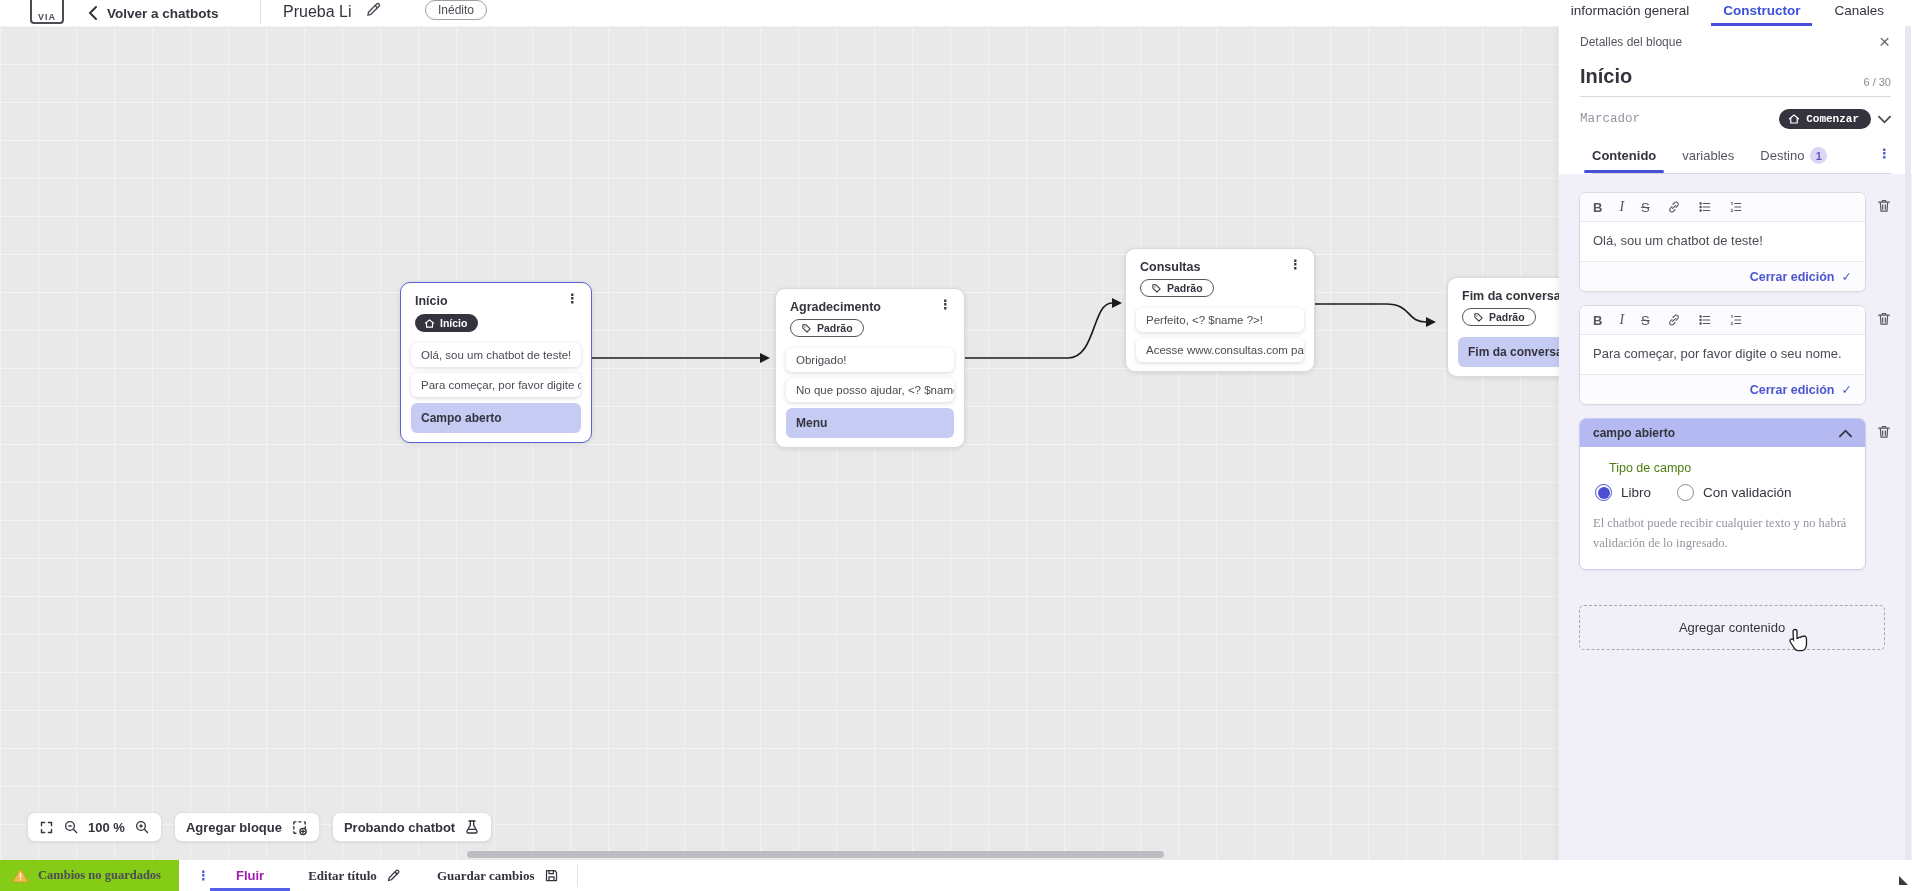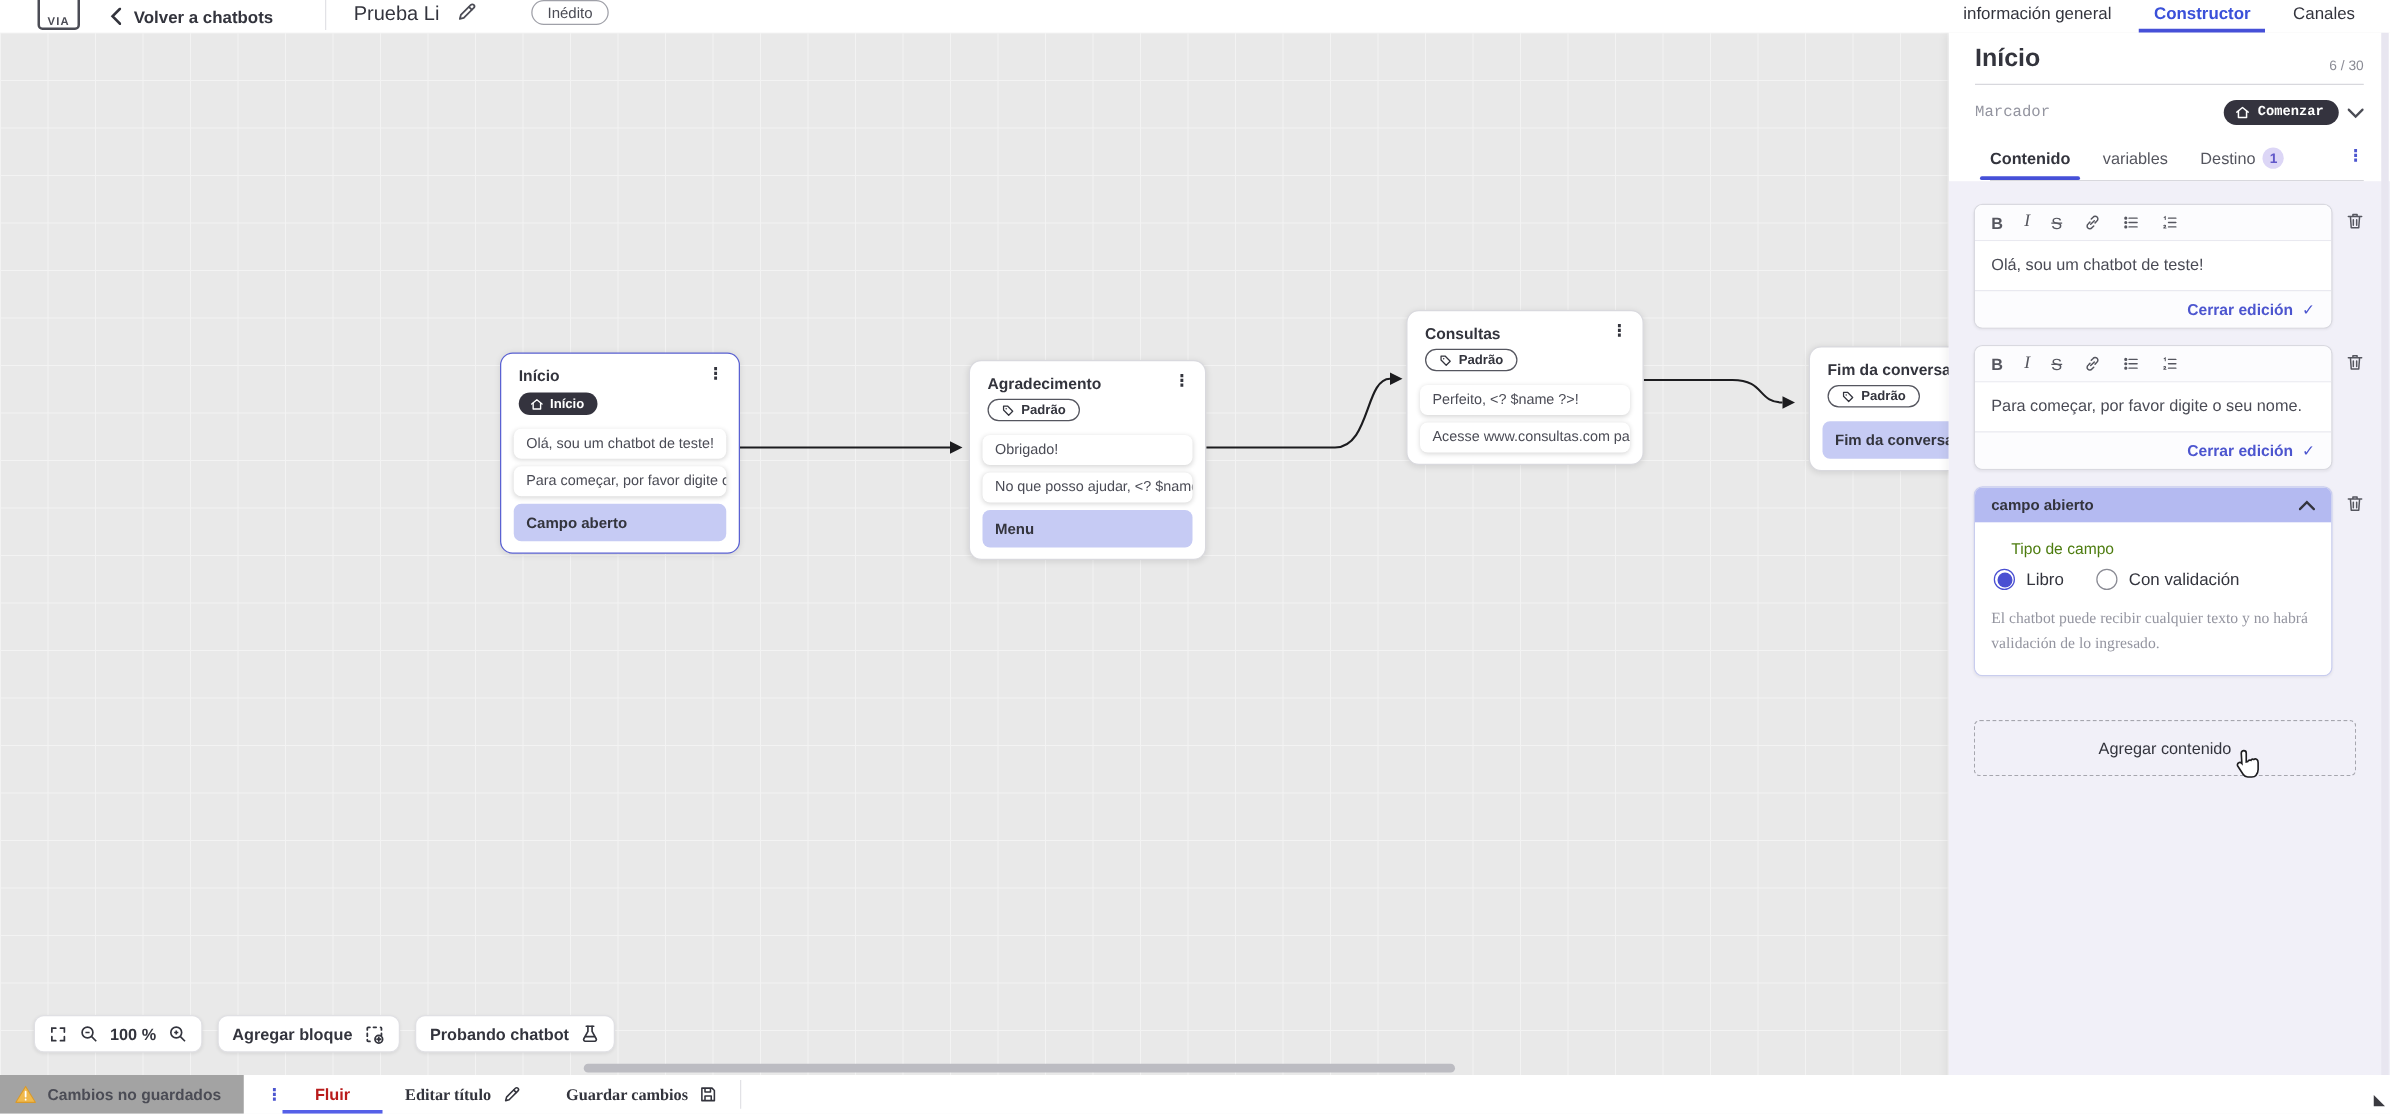--- a/index.html
+++ b/index.html
@@ -91,24 +91,24 @@
   .radio-lbl { font-size:13.5px; color:#33343d; }
   .help-text { font-size:12.5px; color:#9495a0; line-height:1.55; margin-top:13px;font-family:Liberation Serif, serif; }
 
   .add-content { width:306px; height:45px; margin-top:22px; border:1.6px dashed #a6a6ae; border-radius:5px; background:transparent; font-size:13px; color:#33343d; cursor:pointer; font-family:inherit; }
   .cursor-hand { position:absolute; left:229px; top:453px; pointer-events:none; }
 
   .v-scroll { position:absolute; right:1px; top:0; width:6px; height:100%; background:#e8e6f0; }
 
   
   .bottombar { position:absolute; left:0; bottom:0; width:100%; height:31px; background:#fff; z-index:45; display:flex; align-items:stretch; }
-  .warn-chip { display:flex; align-items:center; gap:9px; background:#a3a3a3; padding:0 18px 0 12px; }
+  .warn-chip { display:flex; align-items:center; gap:9px; background:#84cc16; padding:0 18px 0 12px;font-family:Liberation Serif, serif; }
   .warn-chip .t { font-size:12.5px; font-weight:700; color:#4b4c55; }
   .bb-kebab { margin-left:18px; align-self:center; }
-  .bb-tab { position:relative; display:flex; align-items:center; padding:0 26px; font-size:13px; font-weight:700; color:#b91c1c; cursor:pointer; }
+  .bb-tab { position:relative; display:flex; align-items:center; padding:0 26px; font-size:13px; font-weight:700; color:#a21caf; cursor:pointer; }
   .bb-tab.active::after { content:""; position:absolute; left:0; right:0; bottom:0; height:3px; background:#5560e8; }
   .bb-item { display:flex; align-items:center; gap:9px; padding:0 18px; font-size:13px; font-weight:700; color:#33343d; background:none; border:none; cursor:pointer; font-family:Liberation Serif, serif; }
   .bb-divider { width:1px; background:#e2e2e6; margin:4px 0; }
 
   .corner-tri { position:absolute; right:4px; bottom:6px; width:0; height:0; border-left:9px solid transparent; border-bottom:9px solid #3a3a40; transform:rotate(90deg); z-index:50; }
   svg { display:block; }
 </style>
 </head>
 <body>
 
@@ -255,20 +255,24 @@
             <path d="M9.5 3v6.2L4.6 18a2 2 0 001.8 3h11.2a2 2 0 001.8-3l-4.9-8.8V3"></path>
             <path d="M7.5 3h9M7 15.5h10"></path>
           </svg>
       </button>
     </div>
 
     <div class="hscroll-thumb"></div>
   </div>
 
   <aside class="panel">
+    <div class="panel-head">
+      <span class="t">Detalles del bloque</span>
+      <button class="close-x">×</button>
+    </div>
     <div class="title-row">
       <span class="block-title">Início</span>
       <span class="counter">6 / 30</span>
     </div>
     <div class="marker-row">
       <span class="marker-lbl">Marcador</span>
       <span class="marker-val">
         <span class="pill-dark">
           <svg width="12" height="12" viewBox="0 0 24 24" fill="none" stroke="#fff" stroke-width="2.4" stroke-linecap="round" stroke-linejoin="round">
               <path d="M3 11.5 12 4l9 7.5"></path>

